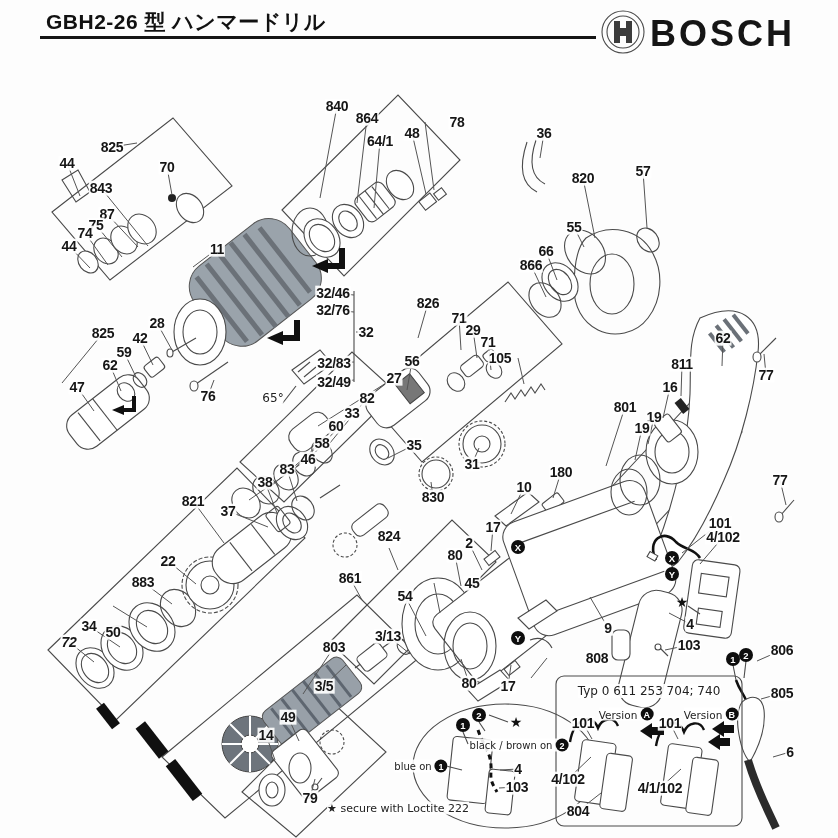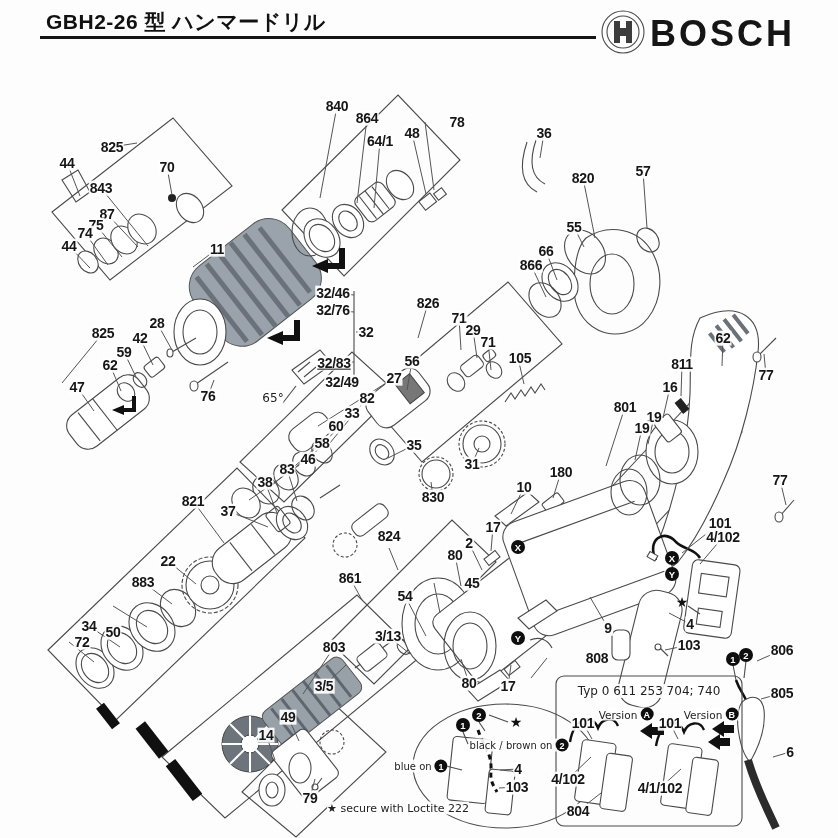--- a/index.html
+++ b/index.html
@@ -565,27 +565,27 @@
       <span class="part-label" style="left: 103px; top: 333px;">825</span>
       <span class="part-label" style="left: 157px; top: 323px;">28</span>
       <span class="part-label" style="left: 140px; top: 338px;">42</span>
       <span class="part-label" style="left: 124px; top: 352px;">59</span>
       <span class="part-label" style="left: 110px; top: 365px;">62</span>
       <span class="part-label" style="left: 77px; top: 387px;">47</span>
       <span class="part-label" style="left: 208px; top: 396px;">76</span>
       <span class="part-label" style="left: 333px; top: 293px;">32/46</span>
       <span class="part-label" style="left: 333px; top: 310px;">32/76</span>
       <span class="part-label" style="left: 366px; top: 332px;">32</span>
-      <span class="part-label" style="left: 334px; top: 363px; text-decoration: underline;">32/83</span>
-      <span class="part-label" style="left: 334px; top: 382px; margin-left: 8px;">32/49</span>
+      <span class="part-label" style="left: 334px; top: 363px;">32/83</span>
+      <span class="part-label" style="left: 334px; top: 382px;">32/49</span>
       <span class="part-label" style="left: 428px; top: 303px;">826</span>
       <span class="part-label" style="left: 459px; top: 318px;">71</span>
       <span class="part-label" style="left: 473px; top: 330px;">29</span>
       <span class="part-label" style="left: 488px; top: 342px;">71</span>
-      <span class="part-label" style="left: 520px; top: 358px;">105</span>
+      <span class="part-label" style="left: 500px; top: 358px;">105</span>
       <span class="part-label" style="left: 412px; top: 361px;">56</span>
       <span class="part-label" style="left: 394px; top: 378px;">27</span>
       <span class="part-label" style="left: 367px; top: 398px;">82</span>
       <span class="part-label" style="left: 352px; top: 413px;">33</span>
       <span class="part-label" style="left: 336px; top: 426px;">60</span>
       <span class="part-label" style="left: 322px; top: 443px;">58</span>
       <span class="part-label" style="left: 308px; top: 459px;">46</span>
       <span class="part-label" style="left: 287px; top: 469px;">83</span>
       <span class="part-label" style="left: 265px; top: 482px;">38</span>
       <span class="part-label" style="left: 228px; top: 511px;">37</span>
@@ -606,21 +606,21 @@
       <span class="part-label" style="left: 350px; top: 578px;">861</span>
       <span class="part-label" style="left: 469px; top: 543px;">2</span>
       <span class="part-label" style="left: 493px; top: 527px;">17</span>
       <span class="part-label" style="left: 455px; top: 555px;">80</span>
       <span class="part-label" style="left: 608px; top: 628px;">9</span>
       <span class="part-label" style="left: 565px; top: 658px; margin-left: 32px;">808</span>
       <span class="part-label" style="left: 168px; top: 561px;">22</span>
       <span class="part-label" style="left: 143px; top: 582px;">883</span>
       <span class="part-label" style="left: 113px; top: 606px; margin-top: 26px;">50</span>
       <span class="part-label" style="left: 89px; top: 626px;">34</span>
-      <span class="part-label" style="left: 82px; top: 642px;">72</span>
+      <span class="part-label" style="left: 69px; top: 642px; font-style: italic;">72</span>
       <span class="part-label" style="left: 434px; top: 583px; margin-left: 38px;">45</span>
       <span class="part-label" style="left: 405px; top: 596px;">54</span>
       <span class="part-label" style="left: 388px; top: 636px;">3/13</span>
       <span class="part-label" style="left: 334px; top: 647px;">803</span>
       <span class="part-label" style="left: 324px; top: 686px;">3/5</span>
       <span class="part-label" style="left: 288px; top: 717px;">49</span>
       <span class="part-label" style="left: 266px; top: 735px;">14</span>
       <span class="part-label" style="left: 469px; top: 683px;">80</span>
       <span class="part-label" style="left: 508px; top: 686px;">17</span>
       <span class="part-label" style="left: 310px; top: 798px;">79</span>

